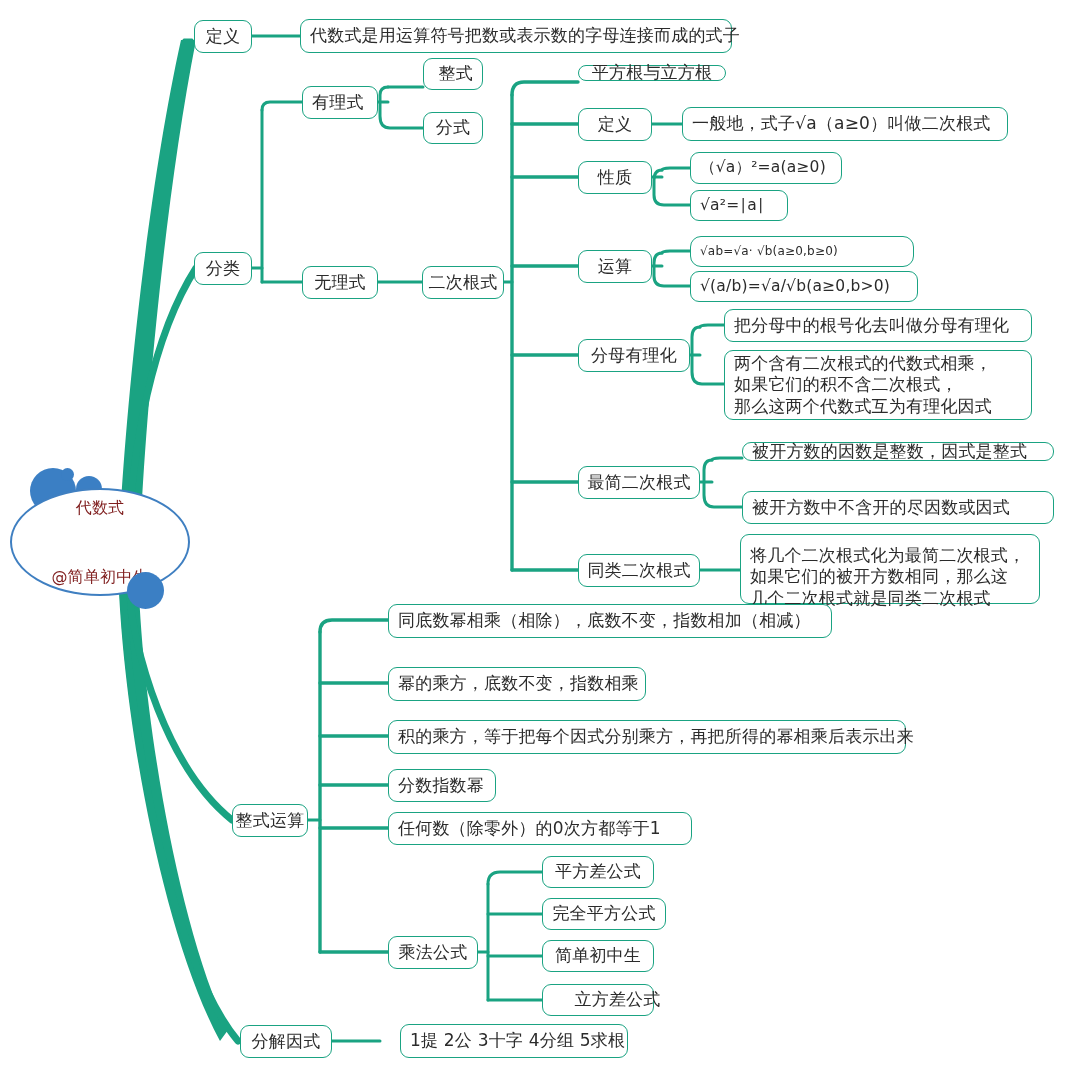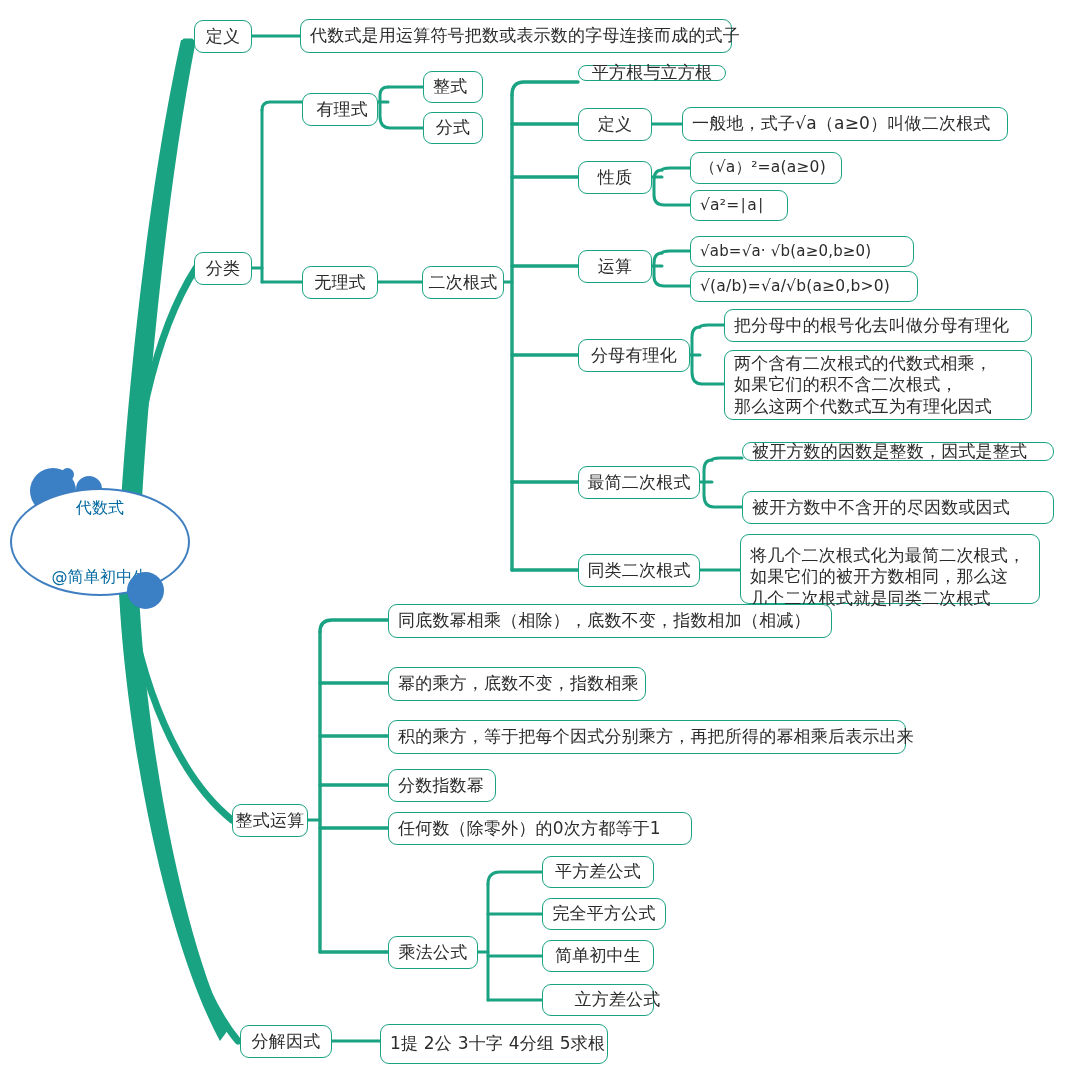--- a/index.html
+++ b/index.html
@@ -19,21 +19,21 @@
     padding:2px 9px;
     font-size:17px;
     line-height:1.26;
     white-space:pre;
     letter-spacing:0.2px;
   }
   .node.center{
     border:2px solid #3f7fc1;
     border-radius:50%;
     background:#ffffff;
-    color:#0369a1;
+    color:#7f1d1d;
     justify-content:center;
     text-align:center;
     font-size:16px;
     line-height:1.45;
     z-index:6;
     padding:0;
   }
   .deco{position:absolute;border-radius:50%;background:#3b7fc4;}
   .deco.d1{z-index:5;}
   .deco.d2{z-index:7;}
@@ -140,24 +140,24 @@
     <span>定义</span>
   </div>
   <div class="node" style="left:300px;top:19px;width:432px;height:34px;">
     <span>代数式是用运算符号把数或表示数的字母连接而成的式子</span>
   </div>
 
   <div class="node" style="left:194px;top:252px;width:58px;height:33px;justify-content:center;">
     <span>分类</span>
   </div>
 
-  <div class="node" style="left:302px;top:93px;width:76px;height:33px;justify-content:flex-end;">
+  <div class="node" style="left:302px;top:86px;width:76px;height:33px;justify-content:flex-start;">
     <span>有理式</span>
   </div>
-  <div class="node" style="left:423px;top:71px;width:60px;height:32px;justify-content:flex-start;">
+  <div class="node" style="left:423px;top:58px;width:60px;height:32px;justify-content:flex-end;">
     <span>整式</span>
   </div>
   <div class="node" style="left:423px;top:112px;width:60px;height:32px;justify-content:center;">
     <span>分式</span>
   </div>
 
   <div class="node" style="left:302px;top:266px;width:76px;height:33px;justify-content:center;">
     <span>无理式</span>
   </div>
   <div class="node" style="left:422px;top:266px;width:82px;height:33px;justify-content:center;">
@@ -181,21 +181,21 @@
   <div class="node" style="left:690px;top:152px;width:152px;height:32px;font-size:15.5px;text-align:right;">
     <span>（√a）²=a(a≥0)</span>
   </div>
   <div class="node" style="left:690px;top:190px;width:98px;height:31px;font-size:15.5px;">
     <span>√a²=∣a∣</span>
   </div>
 
   <div class="node" style="left:578px;top:250px;width:74px;height:33px;justify-content:center;">
     <span>运算</span>
   </div>
-  <div class="node" style="left:690px;top:236px;width:224px;height:31px;font-size:15px;">
+  <div class="node" style="left:690px;top:236px;width:224px;height:31px;font-size:12px;border-radius:11px;">
     <span>√ab=√a· √b(a≥0,b≥0)</span>
   </div>
   <div class="node" style="left:690px;top:271px;width:228px;height:31px;font-size:15.5px;">
     <span>√(a/b)=√a/√b(a≥0,b&gt;0)</span>
   </div>
 
   <div class="node" style="left:578px;top:339px;width:112px;height:33px;justify-content:center;">
     <span>分母有理化</span>
   </div>
   <div class="node" style="left:724px;top:309px;width:308px;height:33px;">
@@ -258,17 +258,17 @@
   <div class="node" style="left:542px;top:940px;width:112px;height:32px;justify-content:center;">
     <span>简单初中生</span>
   </div>
   <div class="node" style="left:542px;top:984px;width:112px;height:32px;justify-content:center;padding-left:48px;">
     <span>立方差公式</span>
   </div>
 
   <div class="node" style="left:240px;top:1025px;width:92px;height:33px;justify-content:center;">
     <span>分解因式</span>
   </div>
-  <div class="node" style="left:380px;top:1024px;width:228px;height:40px;">
+  <div class="node" style="left:400px;top:1024px;width:228px;height:34px;">
     <span>1提 2公 3十字 4分组 5求根</span>
   </div>
 
 </div>
 
 </body></html>

